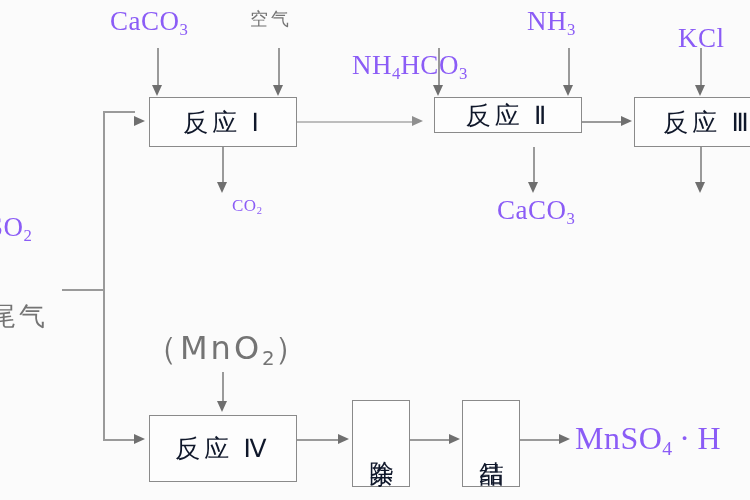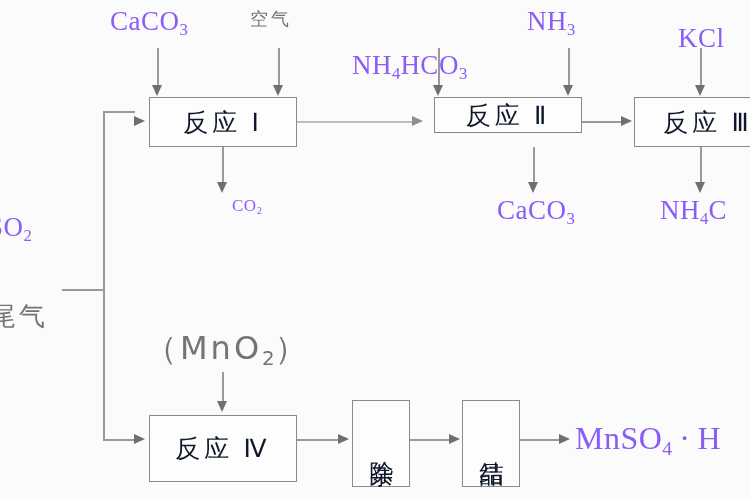--- a/index.html
+++ b/index.html
@@ -151,23 +151,20 @@
   <div class="ahead down" style="left:695px; top:182px;"></div>
 
   <div class="lbl" style="left:204px; top:197px; font-size:17px;margin-left:28px;">
     <span>CO</span><sub>2</sub>
   </div>
 
   <div class="lbl" style="left:497px; top:197px; font-size:27px;">
     <span>CaCO</span><sub>3</sub>
   </div>
 
-  <div class="lbl" style="left:660px; top:197px; font-size:27px;">
-    <span>NH</span><sub>4</sub><span>C</span>
-  </div>
 
   <div class="lbl" style="left:-12px; top:214px; font-size:27px;">
     <span>SO</span><sub>2</sub>
   </div>
   <div class="lbl cn" style="left:-10px; top:303px; font-size:26px;">尾气</div>
 
   <div class="hline" style="left:62px; top:289px; width:43px;"></div>
 
   <div class="vline" style="left:103px; top:111px; height:330px;"></div>
 

